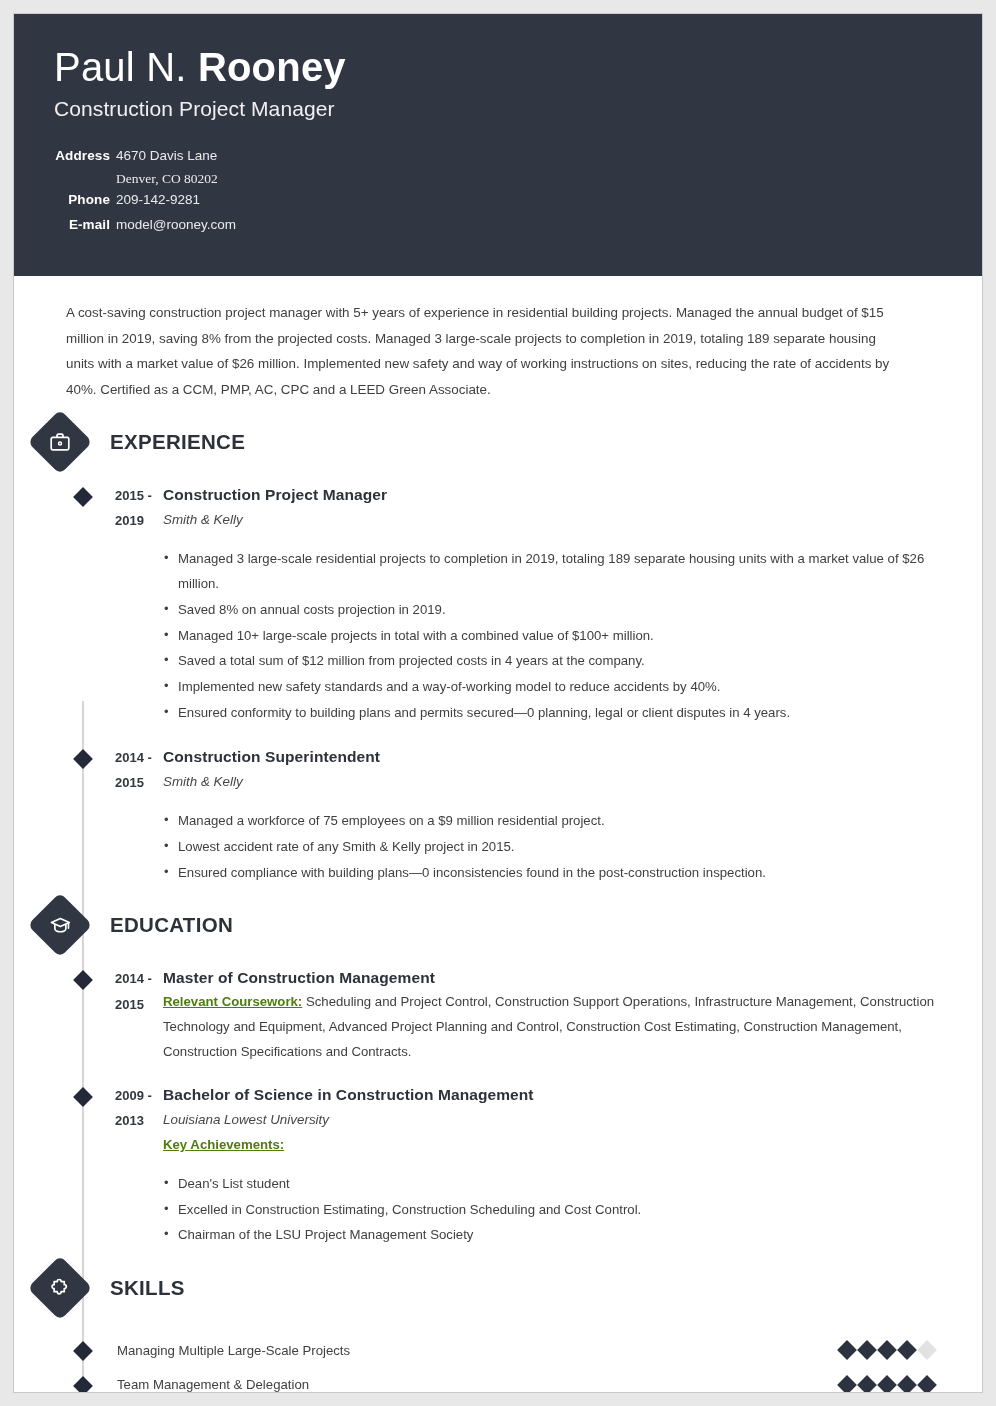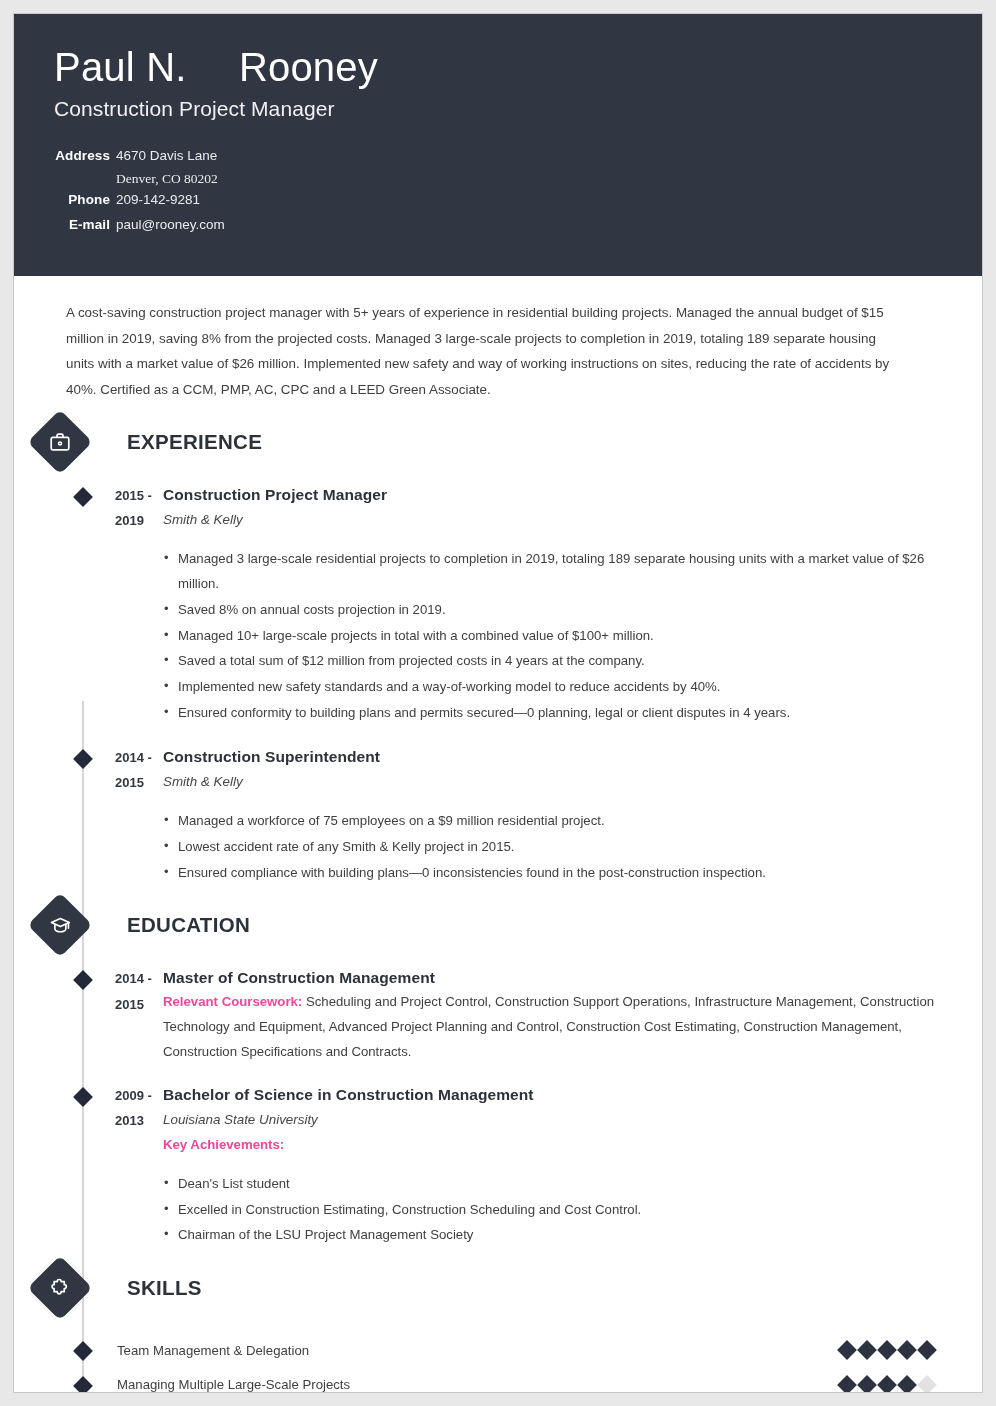--- a/index.html
+++ b/index.html
@@ -31,21 +31,21 @@
     height: 262px;
   }
   .name {
     font-size: 40px;
     font-weight: 300;
     line-height: 1.15;
     letter-spacing: 0.2px;
     color: #ffffff;
     white-space: nowrap;
   }
-  .name .last { font-weight: 400; margin-left: 41px; }
+  .name .last { font-weight: 700; }
   .job-title {
     font-size: 21px;
     font-weight: 400;
     color: #f0f0f2;
     margin-top: 7px;
     letter-spacing: 0.1px;
   }
   .contact { margin-top: 27px; }
   .contact-row {
     display: flex;
@@ -111,21 +111,21 @@
     align-items: center;
     justify-content: center;
     margin-left: -23px;
   }
   .sec-diamond svg { transform: rotate(-45deg); display: block; }
   .section-title {
     font-size: 20.5px;
     font-weight: 700;
     color: #2c313a;
     letter-spacing: 0.3px;
-    margin-left: 44px;
+    margin-left: 27px;
   }
 
   
   .entry {
     position: relative;
     display: flex;
     padding-left: 55px;
     margin-top: 18px;
   }
   .entry-diamond {
@@ -158,21 +158,21 @@
     font-size: 13.4px;
     font-style: italic;
     color: #464646;
     line-height: 1.95;
   }
   .entry-note {
     font-size: 13.2px;
     color: #3f3f3f;
     line-height: 1.88;
   }
-  .entry-note b { font-weight: 700; color: #ec4899; }
+  .entry-note b { font-weight: 700; color: #4d7c0f; text-decoration: underline; }
   .bullets { list-style: none; margin-top: 14px; }
   .bullets li {
     position: relative;
     font-size: 13.2px;
     color: #3f3f3f;
     line-height: 1.88;
     padding-left: 15px;
     margin-bottom: 1px;
   }
   .bullets li::before {
@@ -233,21 +233,21 @@
       <div class="contact-row cont">
         <span class="contact-label">Address</span>
         <span class="contact-value">Denver, CO 80202</span>
       </div>
       <div class="contact-row">
         <span class="contact-label">Phone</span>
         <span class="contact-value">209-142-9281</span>
       </div>
       <div class="contact-row">
         <span class="contact-label">E-mail</span>
-        <span class="contact-value">paul@rooney.com</span>
+        <span class="contact-value">model@rooney.com</span>
       </div>
     </div>
   </div>
 
   <div class="body">
 
     <div class="rail"></div>
 
     <div class="summary">A cost-saving construction project manager with 5+ years of experience in residential building projects. Managed the annual budget of $15 million in 2019, saving 8% from the projected costs. Managed 3 large-scale projects to completion in 2019, totaling 189 separate housing units with a market value of $26 million. Implemented new safety and way of working instructions on sites, reducing the rate of accidents by 40%. Certified as a CCM, PMP, AC, CPC and a LEED Green Associate.</div>
 
@@ -326,21 +326,21 @@
       </div>
 
       <div class="entry">
         <div class="entry-diamond"></div>
         <div class="entry-date">
           <div>2009 -</div>
           <div>2013</div>
         </div>
         <div class="entry-main">
           <div class="entry-title">Bachelor of Science in Construction Management</div>
-          <div class="entry-sub">Louisiana State University</div>
+          <div class="entry-sub">Louisiana Lowest University</div>
           <div class="entry-note"><b>Key Achievements:</b></div>
           <ul class="bullets">
             <li>Dean's List student</li>
             <li>Excelled in Construction Estimating, Construction Scheduling and Cost Control.</li>
             <li>Chairman of the LSU Project Management Society</li>
           </ul>
         </div>
       </div>
     </div>
 
@@ -350,38 +350,38 @@
           <svg width="20" height="19" viewBox="0 0 20 19" fill="none">
             <path d="M7.6 2.1a2 2 0 0 1 3.9 0v.6h3.1v3.1h.6a2 2 0 0 1 0 3.9h-.6v3.1h-3.1v.6a2 2 0 0 1-3.9 0v-.6H4.5V9.7h-.6a2 2 0 0 1 0-3.9h.6V2.7h3.1z" stroke="#ffffff" stroke-width="1.7" stroke-linejoin="round"></path>
           </svg>
         </div>
         <div class="section-title">SKILLS</div>
       </div>
 
       <div class="skills">
         <div class="skill-row">
           <div class="skill-diamond"></div>
+          <div class="skill-name">Managing Multiple Large-Scale Projects</div>
+          <div class="rating">
+            <i></i>
+            <i></i>
+            <i></i>
+            <i></i>
+            <i class="off"></i>
+          </div>
+        </div>
+        <div class="skill-row">
+          <div class="skill-diamond"></div>
           <div class="skill-name">Team Management &amp; Delegation</div>
           <div class="rating">
             <i></i>
             <i></i>
             <i></i>
             <i></i>
             <i></i>
-          </div>
-        </div>
-        <div class="skill-row">
-          <div class="skill-diamond"></div>
-          <div class="skill-name">Managing Multiple Large-Scale Projects</div>
-          <div class="rating">
-            <i></i>
-            <i></i>
-            <i></i>
-            <i></i>
-            <i class="off"></i>
           </div>
         </div>
         <div class="skill-row">
           
           
           
         </div>
       </div>
     </div>
 

